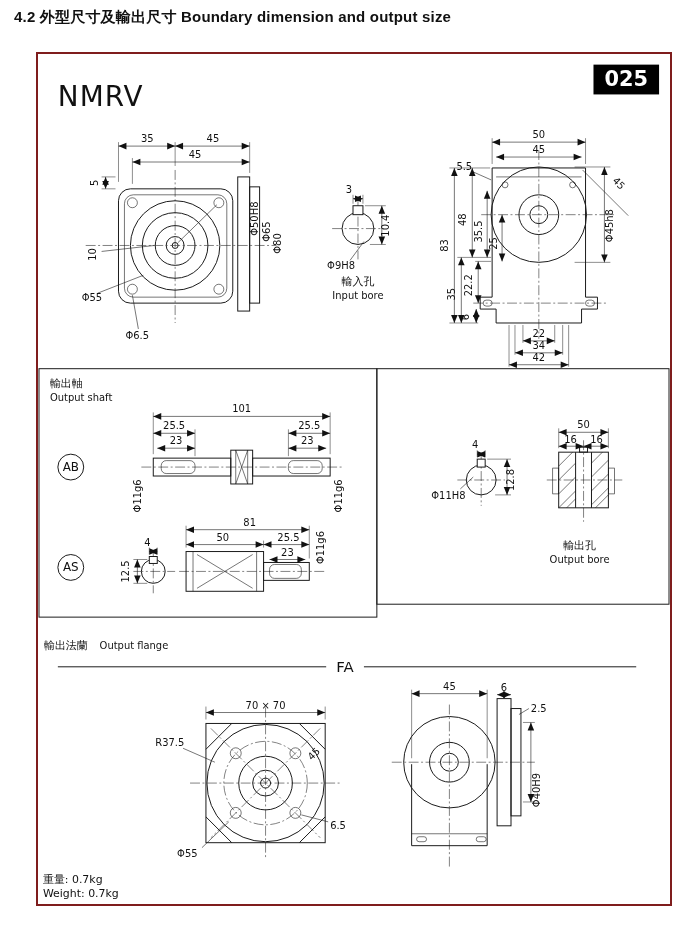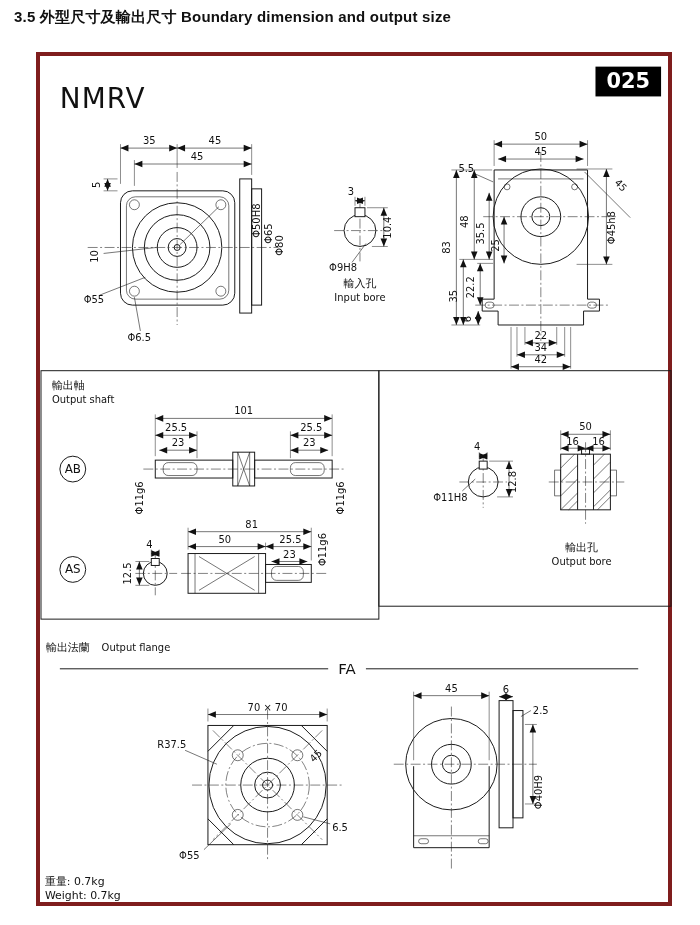--- a/index.html
+++ b/index.html
@@ -1,39 +1,39 @@
 <!DOCTYPE html>
 <html><head>
 <meta charset="utf-8">
 <style>
   *{margin:0;padding:0;box-sizing:border-box}
   html,body{width:700px;height:925px;background:#fff}
   body{font-family:"Liberation Sans","DejaVu Sans",sans-serif;color:#111;position:relative}
   .title{position:absolute;left:14px;top:8px;font-size:15px;font-weight:600;letter-spacing:.2px;white-space:nowrap}
-  .sheet{position:absolute;left:36px;top:52px;width:636px;height:854px;border:4px solid #7f1d1d;background:#fff}
+  .sheet{position:absolute;left:36px;top:52px;width:636px;height:854px;border:2px solid #7f1d1d;background:#fff}
   svg{display:block}
   svg text{font-family:"DejaVu Sans","Liberation Sans",sans-serif;font-size:10px;fill:#111}
   .t11{font-size:11px}
   .t12{font-size:12px}
   .t15{font-size:15px}
   .t21{font-size:21px;font-weight:bold}
   .t28{font-size:28px;font-weight:500;letter-spacing:1px}
   .tw{fill:#fff}
   .tmid{text-anchor:middle}
   .ln{stroke:#1a1a1a;stroke-width:1;fill:none}
   .lnf{stroke:#1a1a1a;stroke-width:1;fill:#fff}
   .thin{stroke:#1a1a1a;stroke-width:.6;fill:none}
   .ext{stroke:#1a1a1a;stroke-width:.5;fill:none}
   .cl{stroke:#1a1a1a;stroke-width:.55;fill:none;stroke-dasharray:10 2.5 2 2.5}
   .dim{stroke:#1a1a1a;stroke-width:.6;fill:none;marker-start:url(#arr);marker-end:url(#arr)}
 </style>
 </head>
 <body>
 
-<div class="title">3.5 外型尺寸及輸出尺寸 Boundary dimension and output size</div>
+<div class="title">4.2 外型尺寸及輸出尺寸 Boundary dimension and output size</div>
 
 <div class="sheet">
 <svg viewBox="0 0 636 854" width="632" height="850">
   <defs>
     <marker id="arr" markerUnits="userSpaceOnUse" markerWidth="9" markerHeight="9" viewBox="0 0 9 9" refX="8.5" refY="4.5" orient="auto-start-reverse">
       <path d="M0.5,1.2 L8.5,4.5 L0.5,7.8 Z" fill="#111"></path>
     </marker>
   </defs>
 
   <text class="t28" x="20" y="52">NMRV</text>

